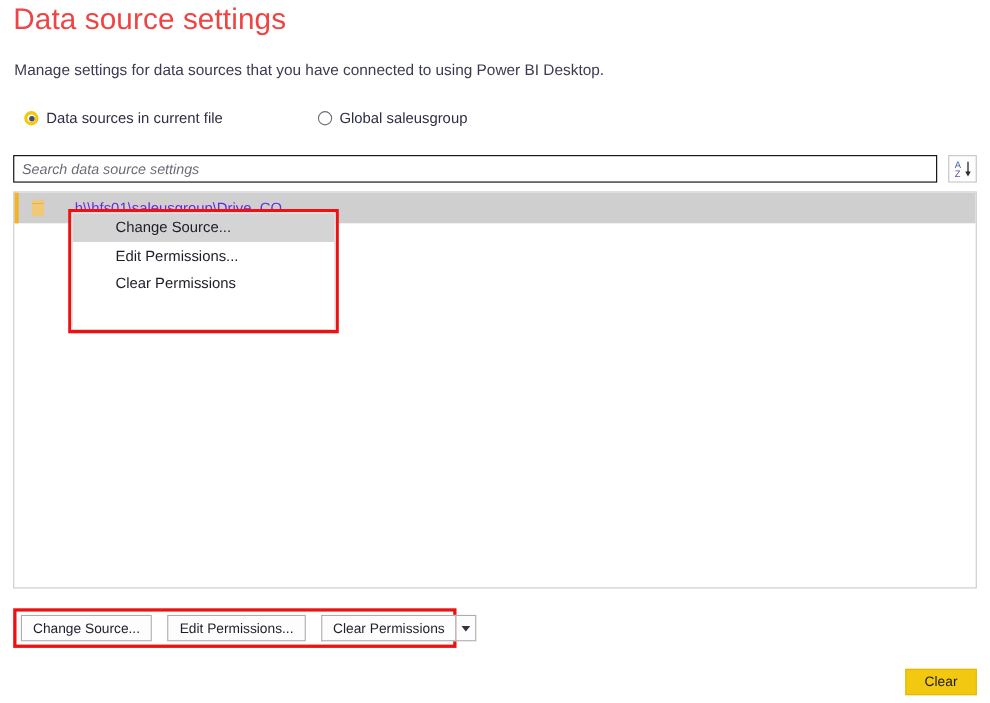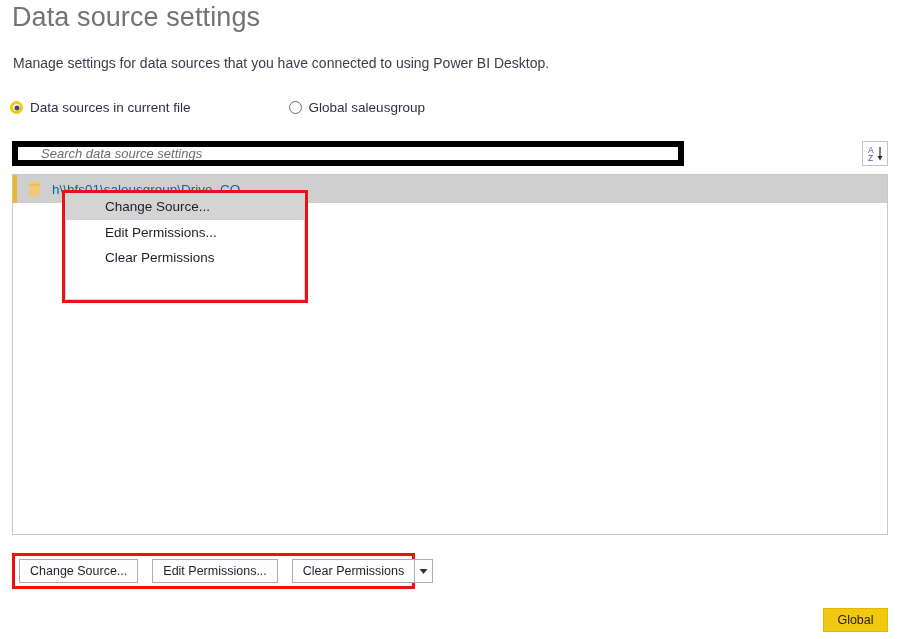--- a/index.html
+++ b/index.html
@@ -16,41 +16,41 @@
     color: #333333;
   }
 
   
   .page-title {
     position: absolute;
     left: 12px;
     top: 2px;
     font-size: 27px;
     font-weight: 400;
-    color: #737373;
+    color: #ef4444;
     letter-spacing: 0.1px;
     white-space: nowrap;
   }
   .page-subtitle {
     position: absolute;
     left: 13px;
     top: 55px;
     font-size: 14px;
     color: #3b3b50;
     white-space: nowrap;
   }
 
   
   .radio-row {
     position: absolute;
-    left: 10px;
+    left: 22px;
     top: 100px;
     display: flex;
     align-items: center;
-    gap: 12px;
+    gap: 0;
   }
   .radio-opt {
     display: flex;
     align-items: center;
     cursor: default;
     white-space: nowrap;
   }
   .radio-opt.second { margin-left: 86px; }
   .radio-mark {
     width: 13px;
@@ -87,26 +87,26 @@
   .search-row {
     position: absolute;
     left: 12px;
     top: 141px;
     width: 876px;
     height: 25px;
   }
   .search-input {
     position: absolute;
     left: 0; top: 0;
-    width: 672px;
+    width: 840px;
     height: 25px;
     box-sizing: border-box;
-    border: 6px solid #000000;
-    background: #ffffff;
-    padding: 0 23px;
+    border: 1px solid #000000;
+    background: #ffffff;
+    padding: 0 7px;
     font-family: "Liberation Sans", sans-serif;
     font-size: 13px;
     font-style: italic;
     color: #6b6b78;
     outline: none;
   }
   .search-input::placeholder {
     color: #6b6b78;
     font-style: italic;
     opacity: 1;
@@ -154,23 +154,23 @@
   .row-icon {
     width: 22px;
     height: 28px;
     flex: 0 0 auto;
     display: flex;
     align-items: center;
     justify-content: center;
     margin-left: 6px;
   }
   .row-label {
-    margin-left: 7px;
+    margin-left: 23px;
     font-size: 13.5px;
-    color: #0369a1;
+    color: #6d28d9;
     white-space: nowrap;
     overflow: hidden;
   }
 
   
   .ctx-wrap {
     position: absolute;
     left: 62px;
     top: 190px;
     width: 246px;
@@ -325,13 +325,13 @@
       <div class="btn">Clear Permissions</div>
       <div class="split-arrow">
         <svg width="9" height="7" viewBox="0 0 9 7">
           <polygon points="0.5,1 8.5,1 4.5,6" fill="#33333f"></polygon>
         </svg>
       </div>
     </div>
   </div>
 </div>
 
-<div class="close-btn">Global</div>
+<div class="close-btn">Clear</div>
 
 </body></html>

